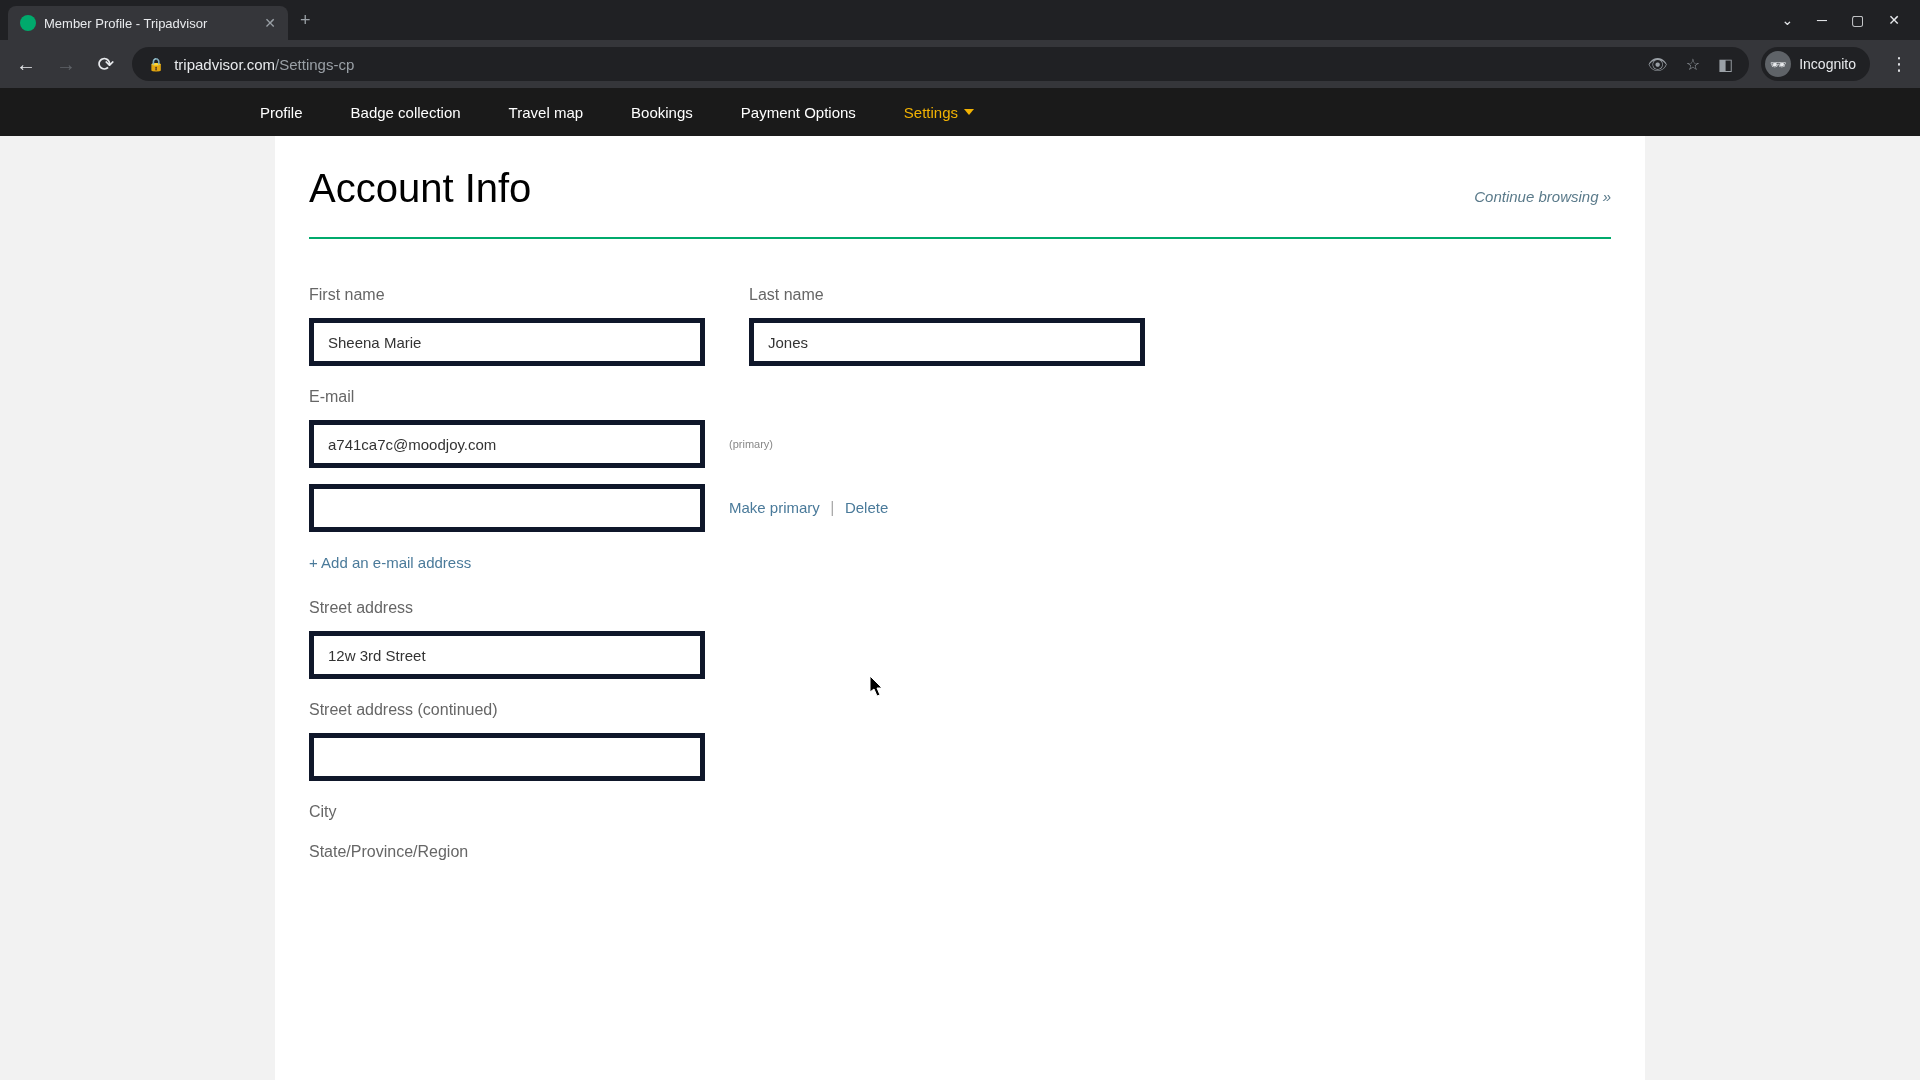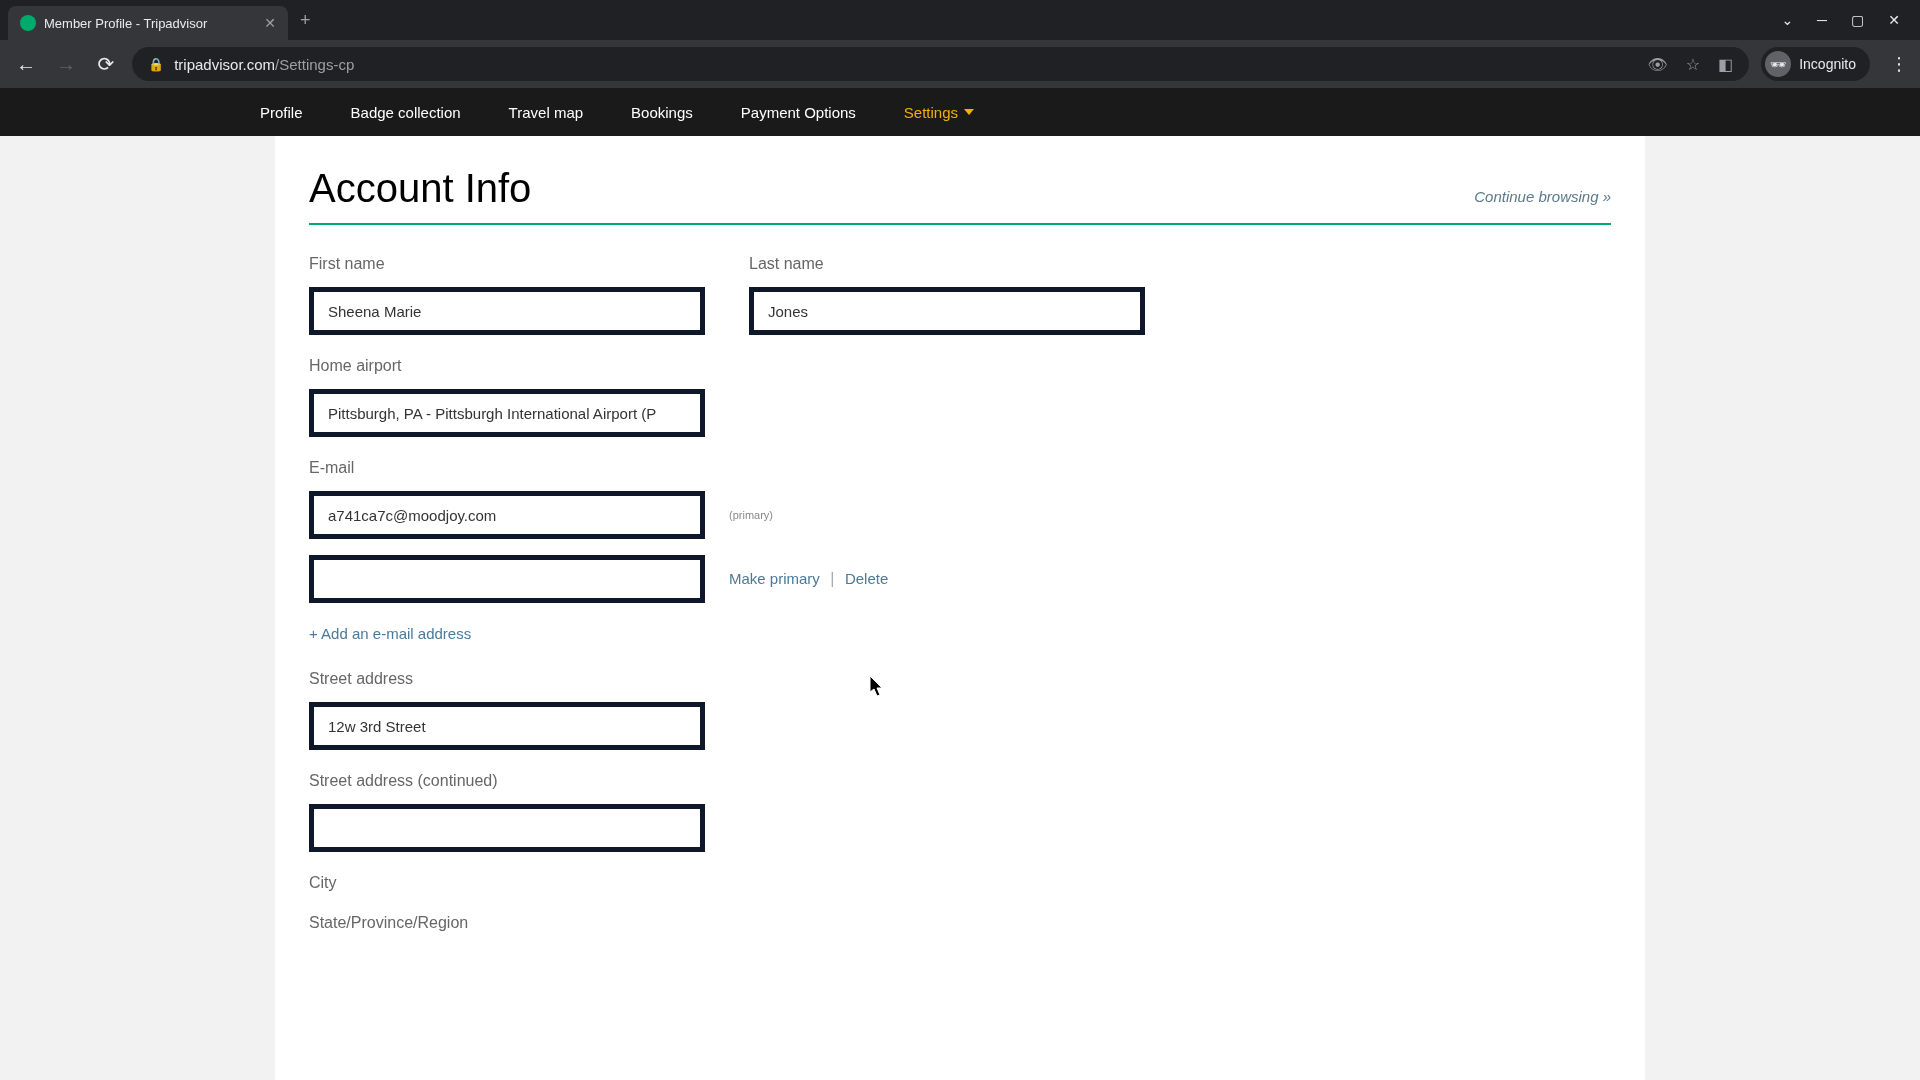--- a/index.html
+++ b/index.html
@@ -208,22 +208,22 @@
       margin: 0 auto;
       min-height: 100%;
       padding: 30px 34px;
     }
     
     .page-header {
       display: flex;
       align-items: baseline;
       justify-content: space-between;
       border-bottom: 2px solid #00aa6c;
-      padding-bottom: 12px;
-      margin-bottom: 30px;
+      padding-bottom: 26px;
+      margin-bottom: 47px;
     }
     
     .page-title {
       font-size: 40px;
       font-weight: 500;
       color: #000;
     }
     
     .continue-link {
       color: #5a7a8a;
@@ -370,24 +370,20 @@
       <div class="form-group">
         <label class="form-label">First name</label>
         <input class="form-input" value="Sheena Marie" style="">
       </div>
       <div class="form-group">
         <label class="form-label">Last name</label>
         <input class="form-input" value="Jones" style="">
       </div>
     </div>
 
-    <div class="form-group">
-      <label class="form-label">Home airport</label>
-      <input class="form-input" value="Pittsburgh, PA - Pittsburgh International Airport (P" style="">
-    </div>
 
     <div class="form-group" style="margin-bottom:10px;">
       <label class="form-label">E-mail</label>
       <div class="email-row">
         <input class="form-input" value="a741ca7c@moodjoy.com" style="">
         <span class="email-side-text">(primary)</span>
       </div>
       <div class="email-row">
         <input class="form-input" style="">
         <span>

